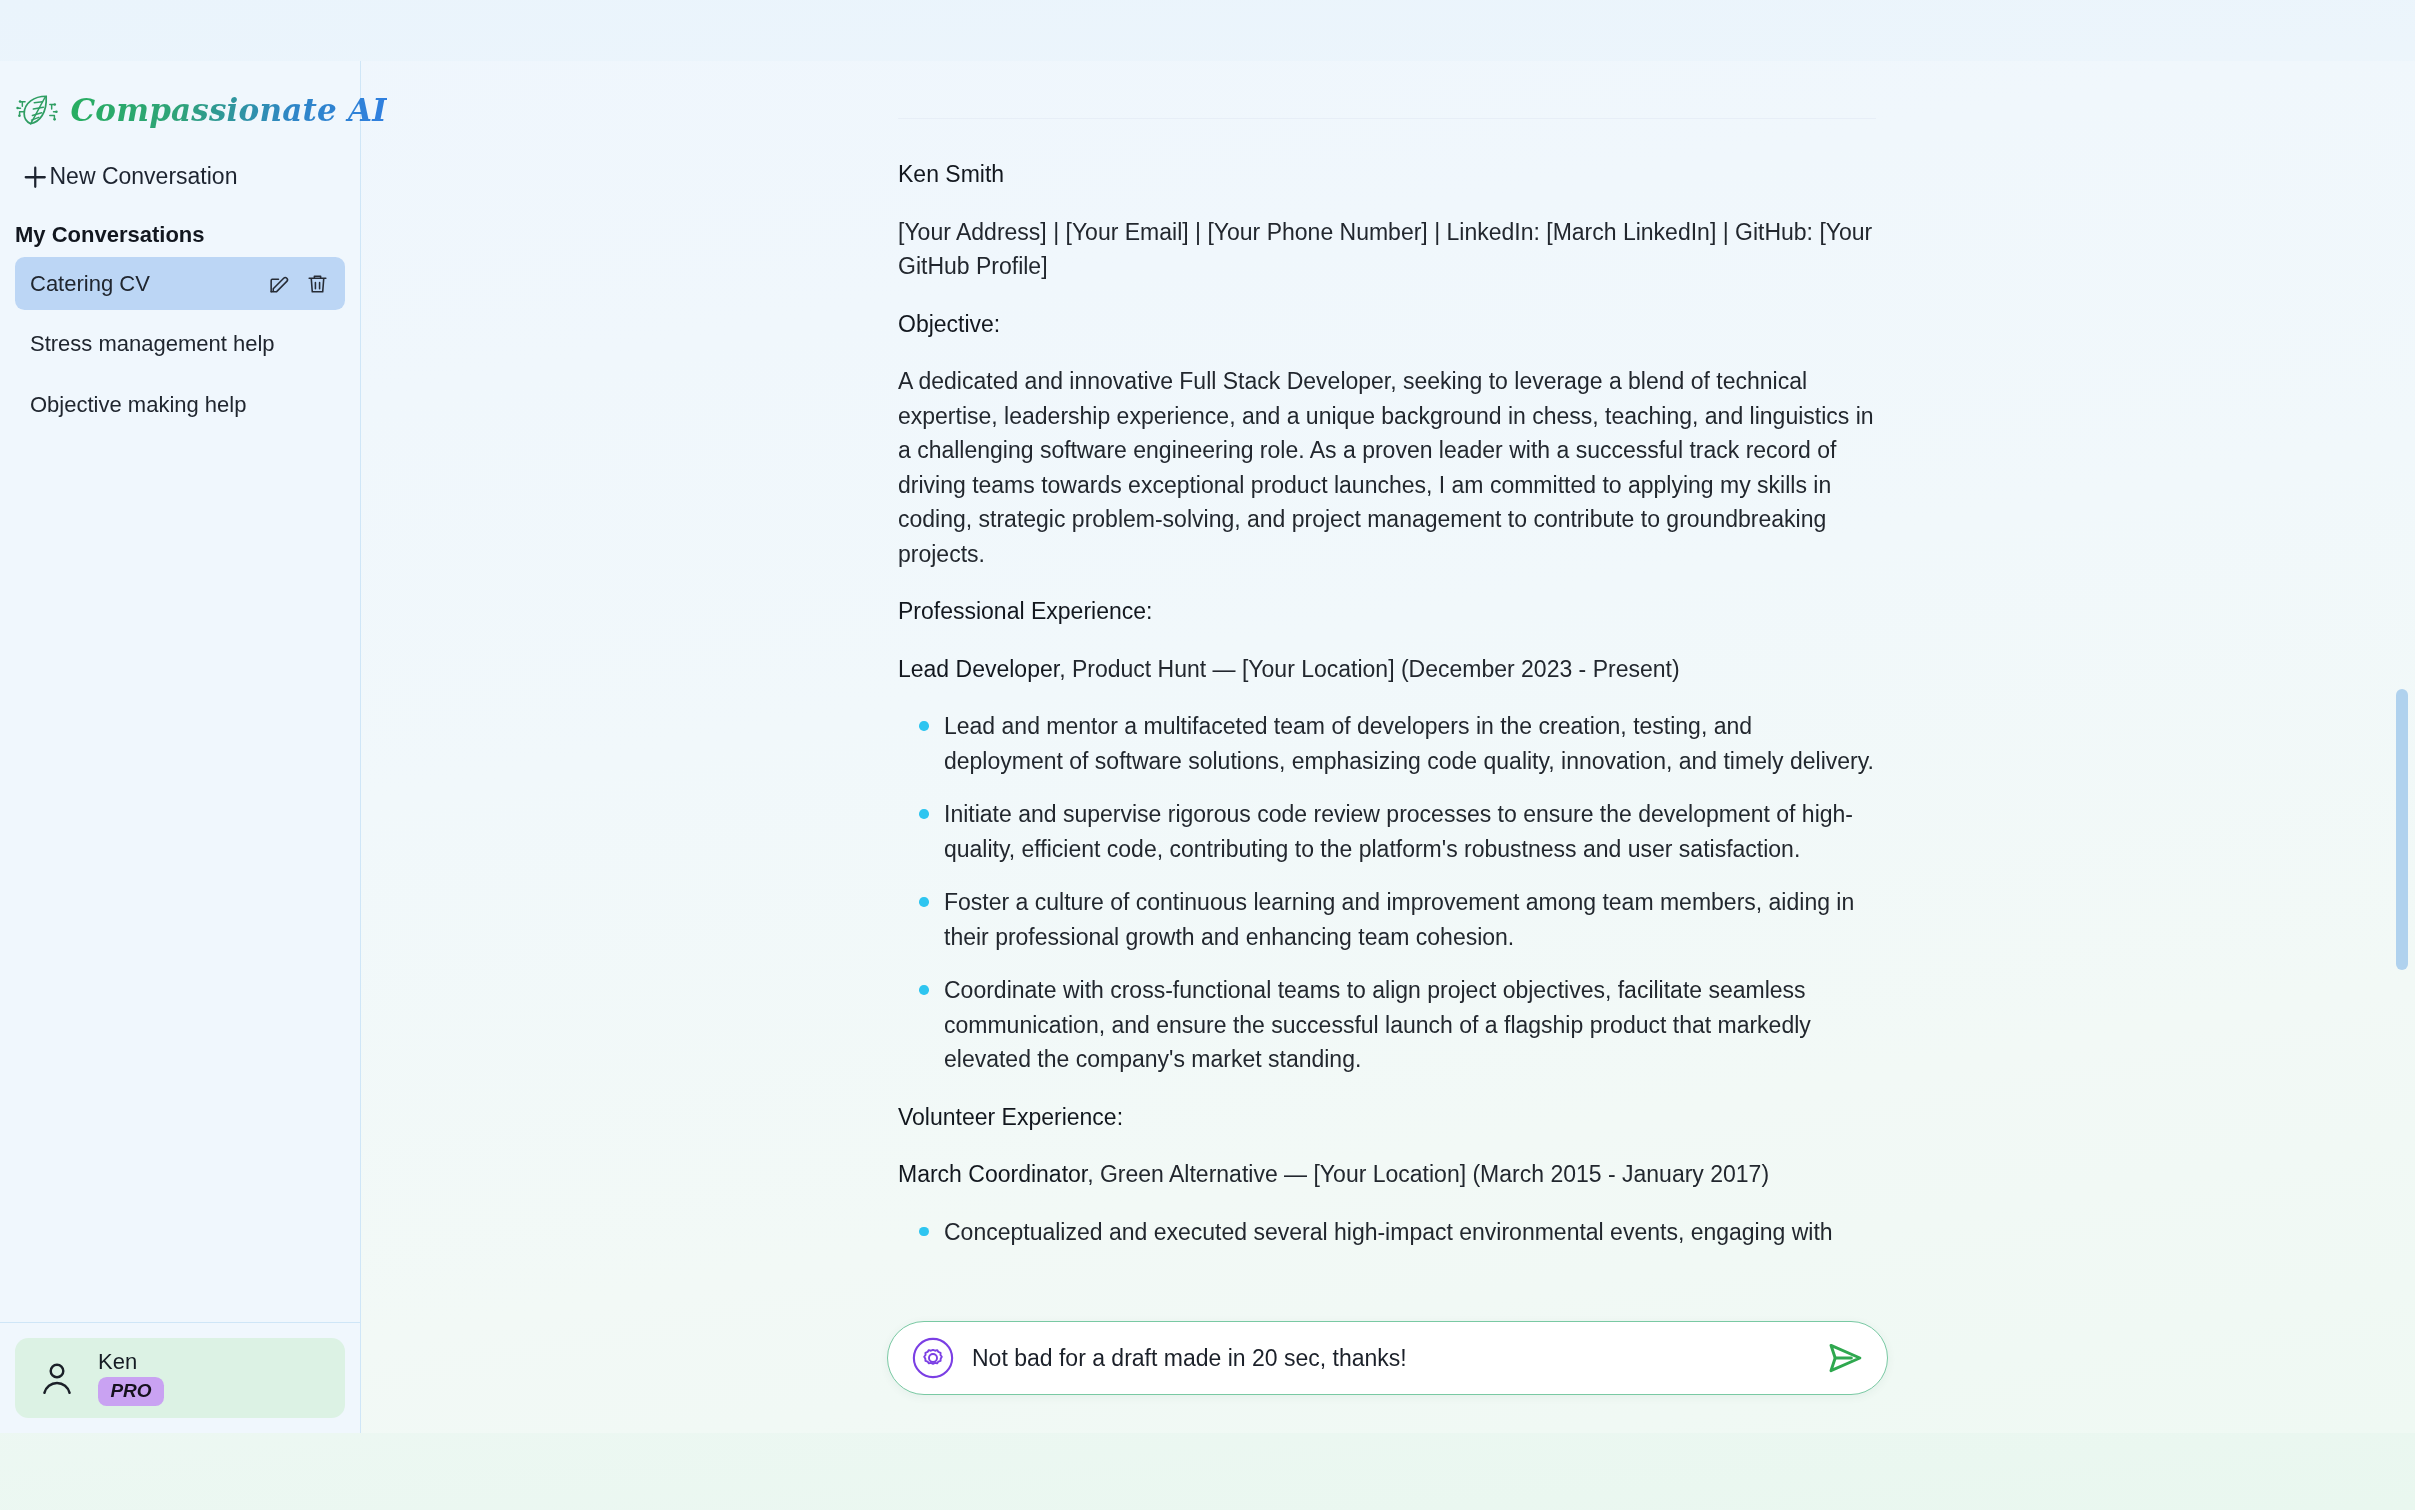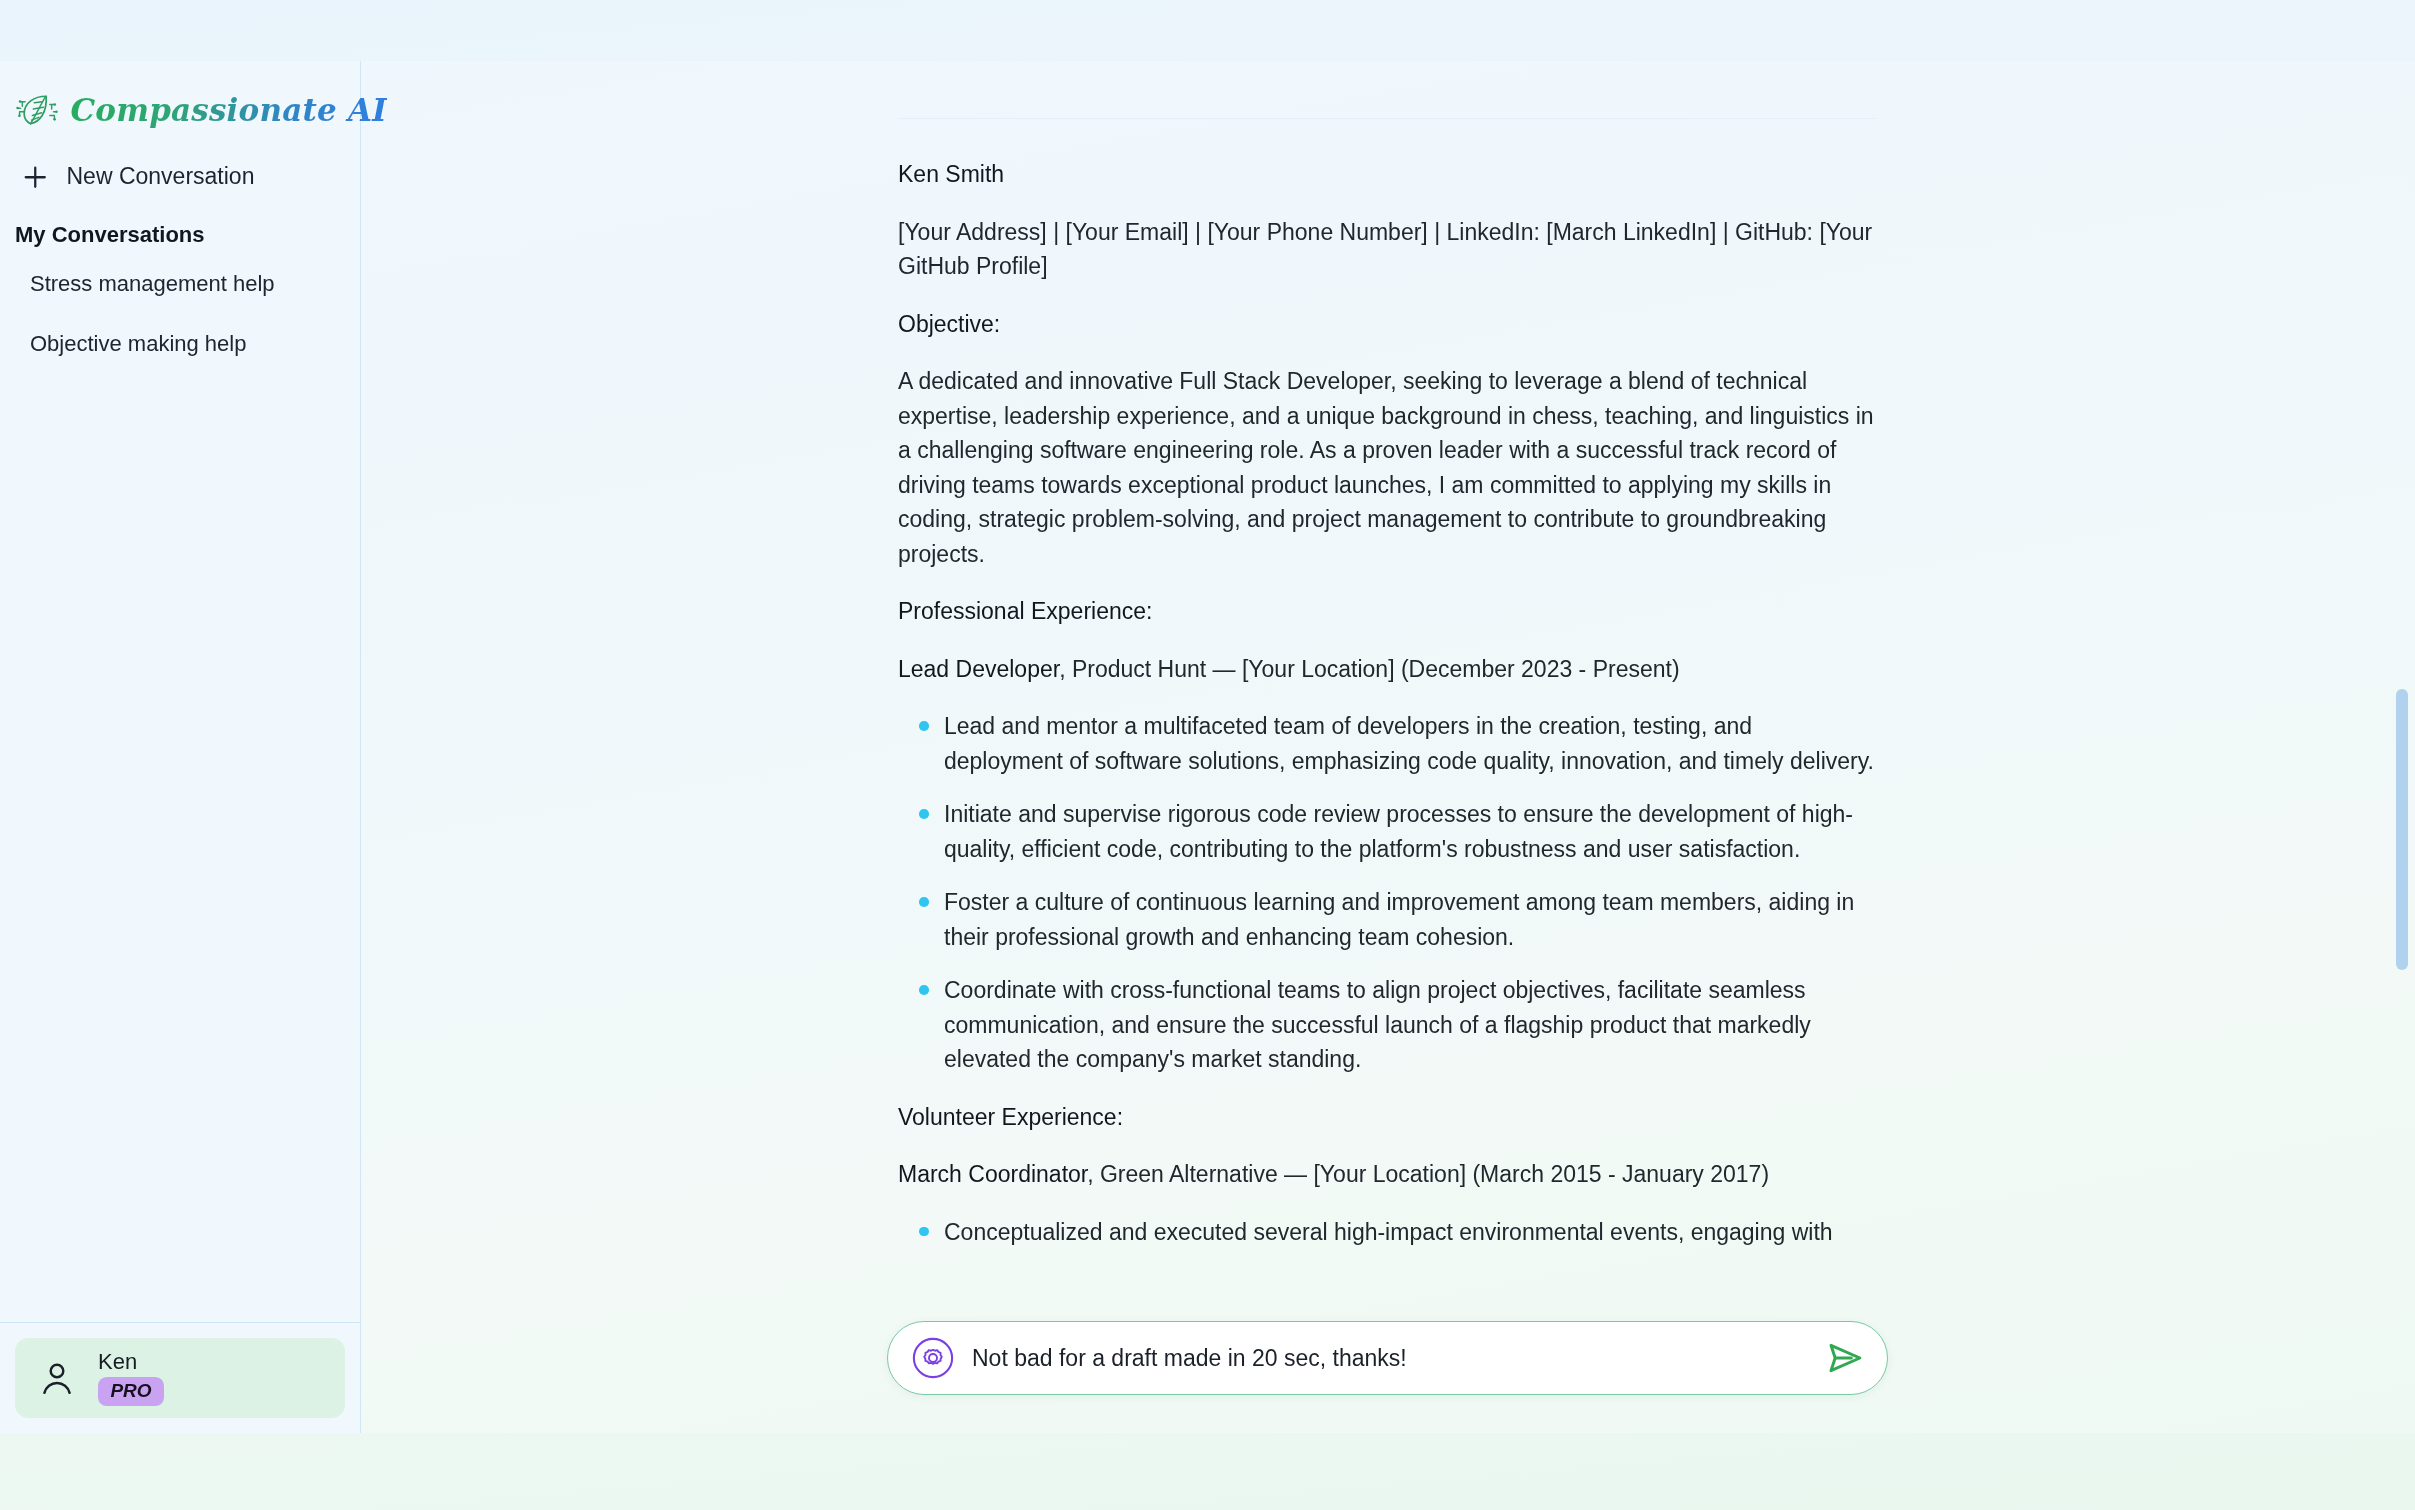--- a/index.html
+++ b/index.html
@@ -56,21 +56,20 @@
     background: linear-gradient(95deg, #27ae60 0%, #2fa37a 35%, #2f86c7 70%, #2f7fe0 100%);
     -webkit-background-clip: text;
     background-clip: text;
     color: transparent;
     white-space: nowrap;
   }
 
   .new-conv {
     display: flex;
     align-items: center;
-    gap: 17px;
     padding: 9.5px 0 9.5px 21px;
     cursor: pointer;
     font-size: 23px;
     color: #1d2430;
   }
   .plus-icon { width: 28.5px; height: 28.5px; flex: 0 0 28.5px; }
 
   .section-label {
     padding: 21px 0 9.5px 15px;
     font-size: 22px;
@@ -261,20 +260,37 @@
           <path d="M12 4v16M4 12h16" stroke="#1d2430" stroke-width="1.9" stroke-linecap="round" fill="none"></path>
         </svg>
       </span>
       <span>New Conversation</span>
     </div>
 
     <div class="section-label">My Conversations</div>
 
     <div class="conv-list">
 
+      <div class="conv-item active">
+        <span class="conv-title">Catering CV</span>
+        <span class="conv-actions">
+          <span>
+            <svg viewBox="0 0 24 24" width="25" height="25" fill="none" stroke="#262c36" stroke-width="1.5" stroke-linecap="round" stroke-linejoin="round">
+              <path d="M4 20h5l10-10a2.1 2.1 0 0 0-3-3L6 17v3z"></path>
+              <path d="M4 20V9a1 1 0 0 1 1-1h6"></path>
+            </svg>
+          </span>
+          <span>
+            <svg viewBox="0 0 24 24" width="25" height="25" fill="none" stroke="#262c36" stroke-width="1.5" stroke-linecap="round" stroke-linejoin="round">
+              <path d="M4 7h16M9 7V5h6v2M6 7l1 13h10l1-13"></path>
+              <path d="M10 11v6M14 11v6"></path>
+            </svg>
+          </span>
+        </span>
+      </div>
 
       <div class="conv-item">
         <span class="conv-title">Stress management help</span>
       </div>
 
       <div class="conv-item">
         <span class="conv-title">Objective making help</span>
       </div>
 
     </div>

